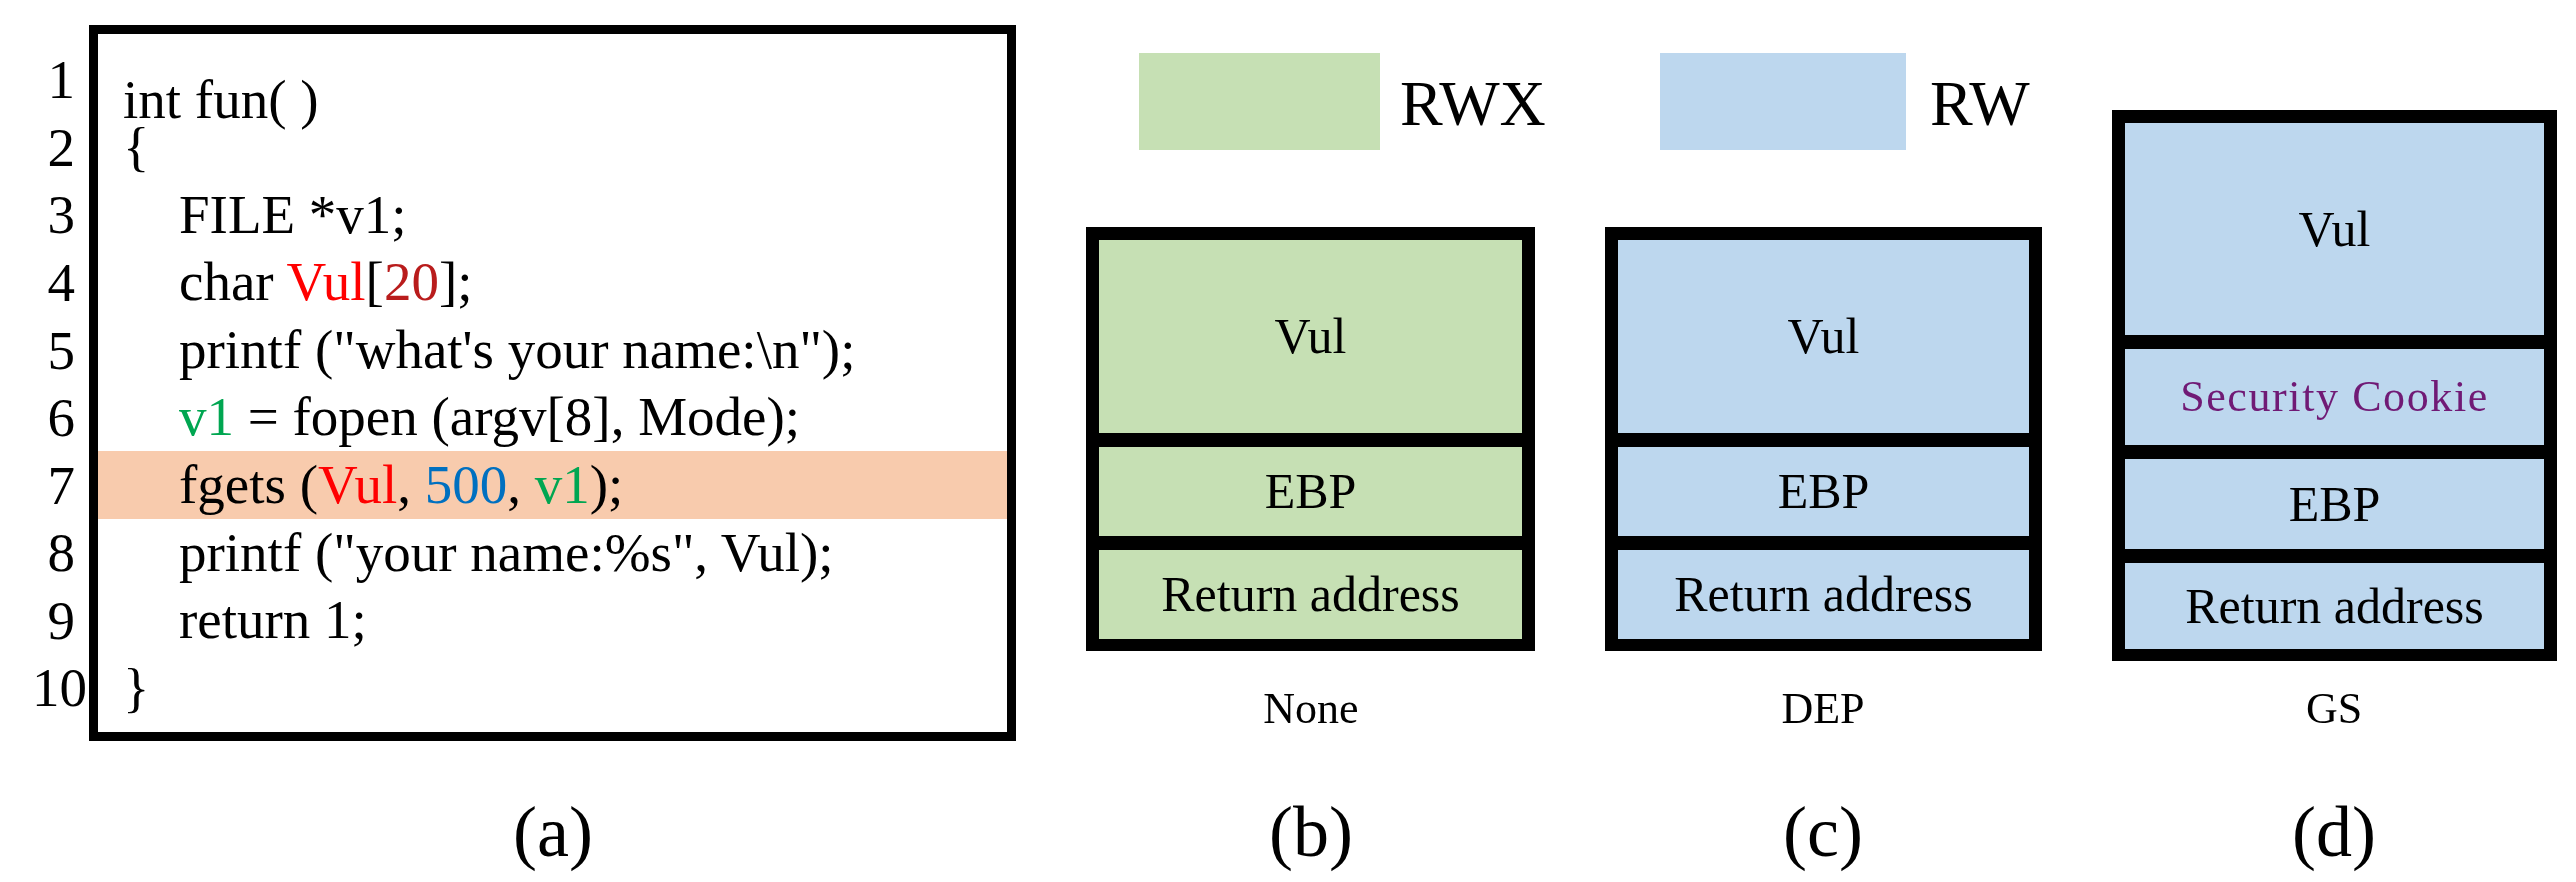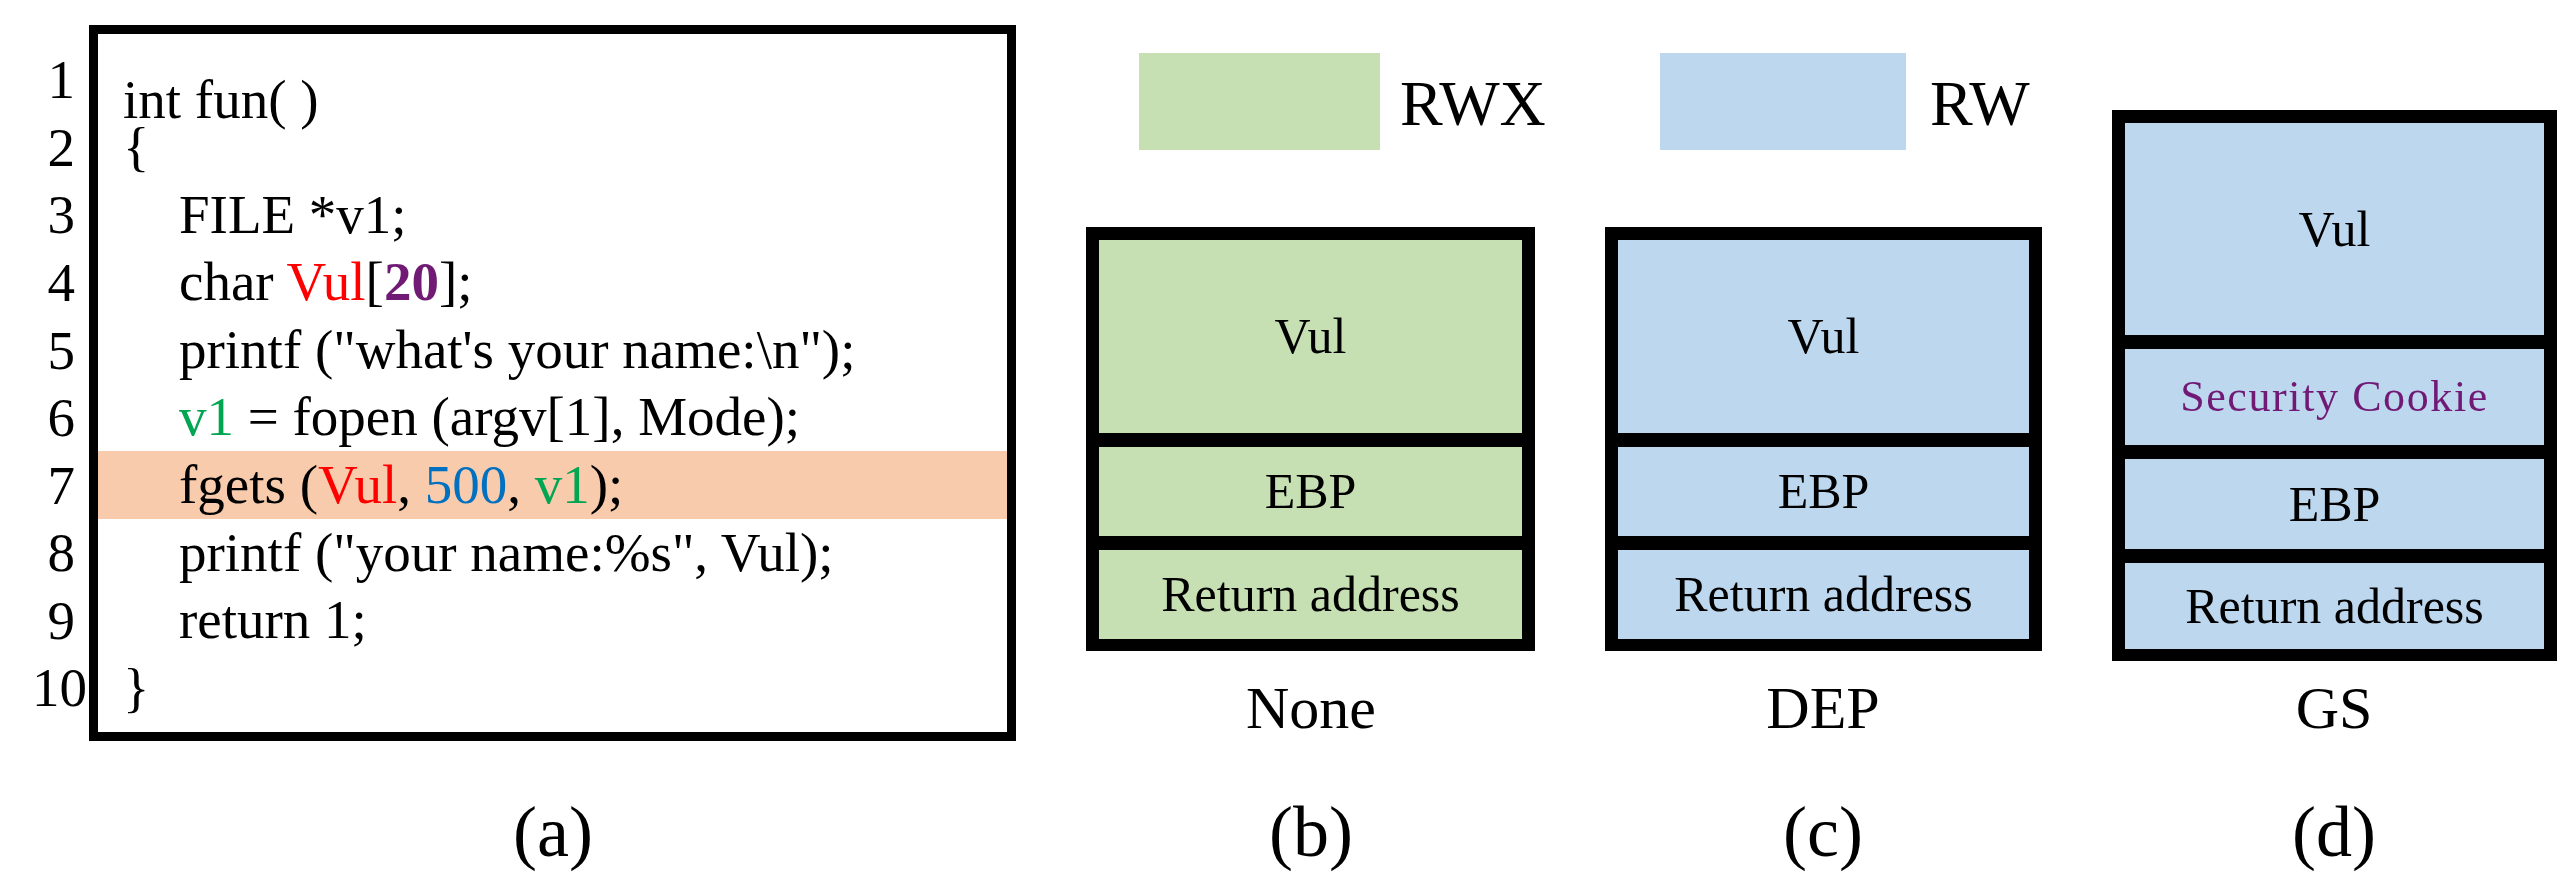--- a/index.html
+++ b/index.html
@@ -15,21 +15,21 @@
   .tok{display:inline;}
   
   .swatch{position:absolute;top:53px;height:97px;}
   .legend-label{position:absolute;top:53px;height:97px;line-height:102px;font-size:64px;}
   
   .stack{position:absolute;background:#000;display:flex;flex-direction:column;
          gap:14px;padding:12.6px;box-sizing:border-box;}
   .cell{display:flex;align-items:center;justify-content:center;font-size:50px;}
   .cell.emph{color:#701a75;font-weight:normal;font-size:44px;letter-spacing:1.6px;}
   .prot-label{position:absolute;top:669px;width:314px;height:79px;line-height:79px;
-              text-align:center;font-size:60px;}
+              text-align:center;font-size:44px;}
   .caption{position:absolute;top:785px;width:314px;height:94px;line-height:94px;
            text-align:center;font-size:72px;}
 </style>
 </head>
 <body>
 
 <div class="page">
 
   <div id="gutter">
       <div class="gutter-row" style="left: 0px; top: 46px;">1</div>
@@ -42,23 +42,23 @@
       <div class="gutter-row" style="left: 0px; top: 519px;">8</div>
       <div class="gutter-row" style="left: 0px; top: 587px;">9</div>
       <div class="gutter-row" style="left: 0px; top: 654px; padding-left: 12px;">10</div>
     </div>
 
   <div class="code-box" id="codebox">
     <div class="hl-row" id="hl" style="background: rgb(248, 203, 173);"></div>
   <div class="code-row" style="left: 25px; top: 11.8px; margin-top: 20px;"><span class="tok">int fun( )</span></div>
       <div class="code-row" style="left: 25px; top: 79px;"><span class="tok">{</span></div>
       <div class="code-row" style="left: 81px; top: 147px;"><span class="tok">FILE *v1;</span></div>
-      <div class="code-row" style="left: 81px; top: 214px;"><span class="tok">char </span><span class="tok" style="color: rgb(255, 0, 0);">Vul</span><span class="tok">[</span><span class="tok" style="color: #701a75; font-weight: bold;">20</span><span class="tok">];</span></div>
+      <div class="code-row" style="left: 81px; top: 214px;"><span class="tok">char </span><span class="tok" style="color: rgb(255, 0, 0);">Vul</span><span class="tok">[</span><span class="tok" style="color: #b91c1c;">20</span><span class="tok">];</span></div>
       <div class="code-row" style="left: 81px; top: 282px;"><span class="tok">printf ("what's your name:\n");</span></div>
-      <div class="code-row" style="left: 81px; top: 349px;"><span class="tok" style="color: rgb(0, 166, 81);">v1</span><span class="tok"> = fopen (argv[1], Mode);</span></div>
+      <div class="code-row" style="left: 81px; top: 349px;"><span class="tok" style="color: rgb(0, 166, 81);">v1</span><span class="tok"> = fopen (argv[8], Mode);</span></div>
       <div class="code-row" style="left: 81px; top: 417px;"><span class="tok">fgets (</span><span class="tok" style="color: rgb(255, 0, 0);">Vul</span><span class="tok">, </span><span class="tok" style="color: rgb(0, 112, 192);">500</span><span class="tok">, </span><span class="tok" style="color: rgb(0, 166, 81);">v1</span><span class="tok">);</span></div>
       <div class="code-row" style="left: 81px; top: 485px;"><span class="tok">printf ("your name:%s", Vul);</span></div>
       <div class="code-row" style="left: 81px; top: 552px;"><span class="tok">return 1;</span></div>
       <div class="code-row" style="left: 25px; top: 620px;"><span class="tok">}</span></div>
     </div>
 
   <div class="caption" style="left:396px;">(a)</div>
 
   <div id="legend">
       <div class="swatch" style="left: 1139px; width: 241px; background: rgb(198, 224, 180);"></div>

